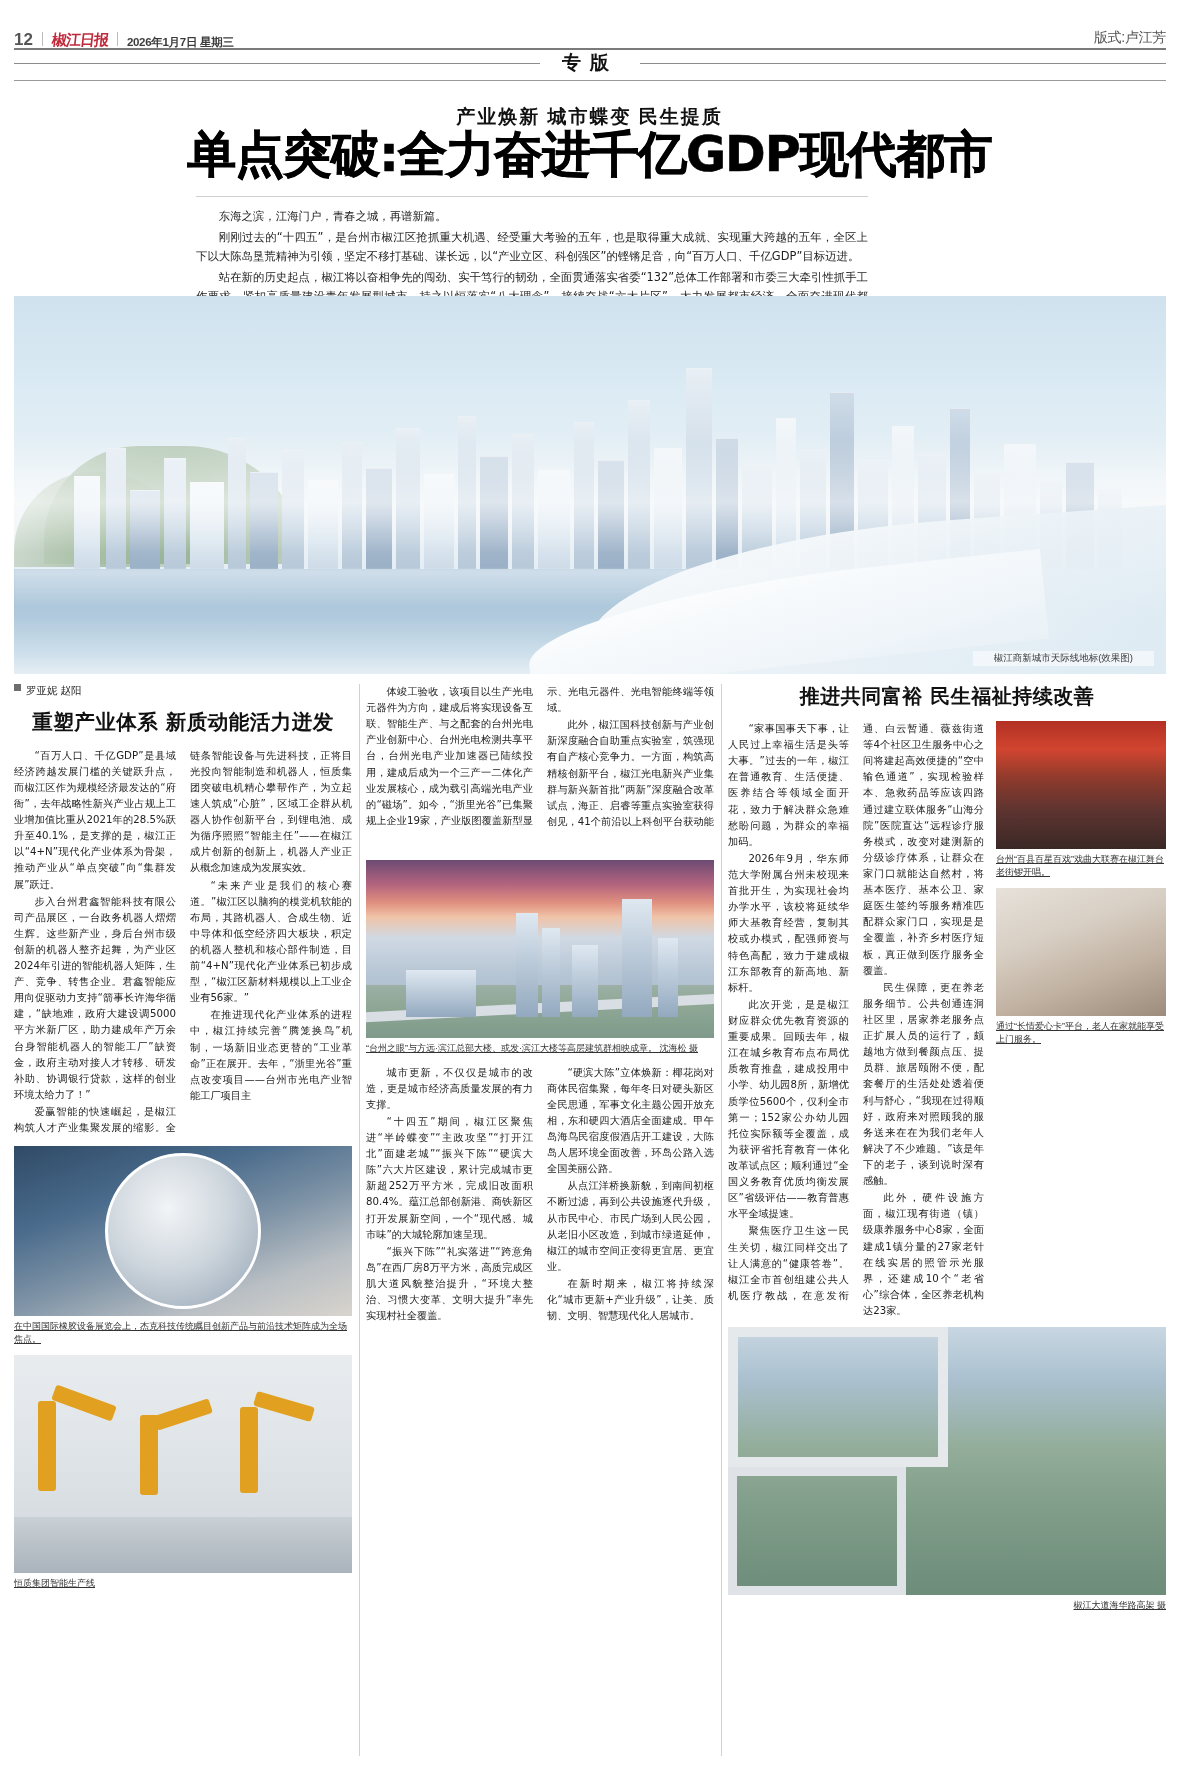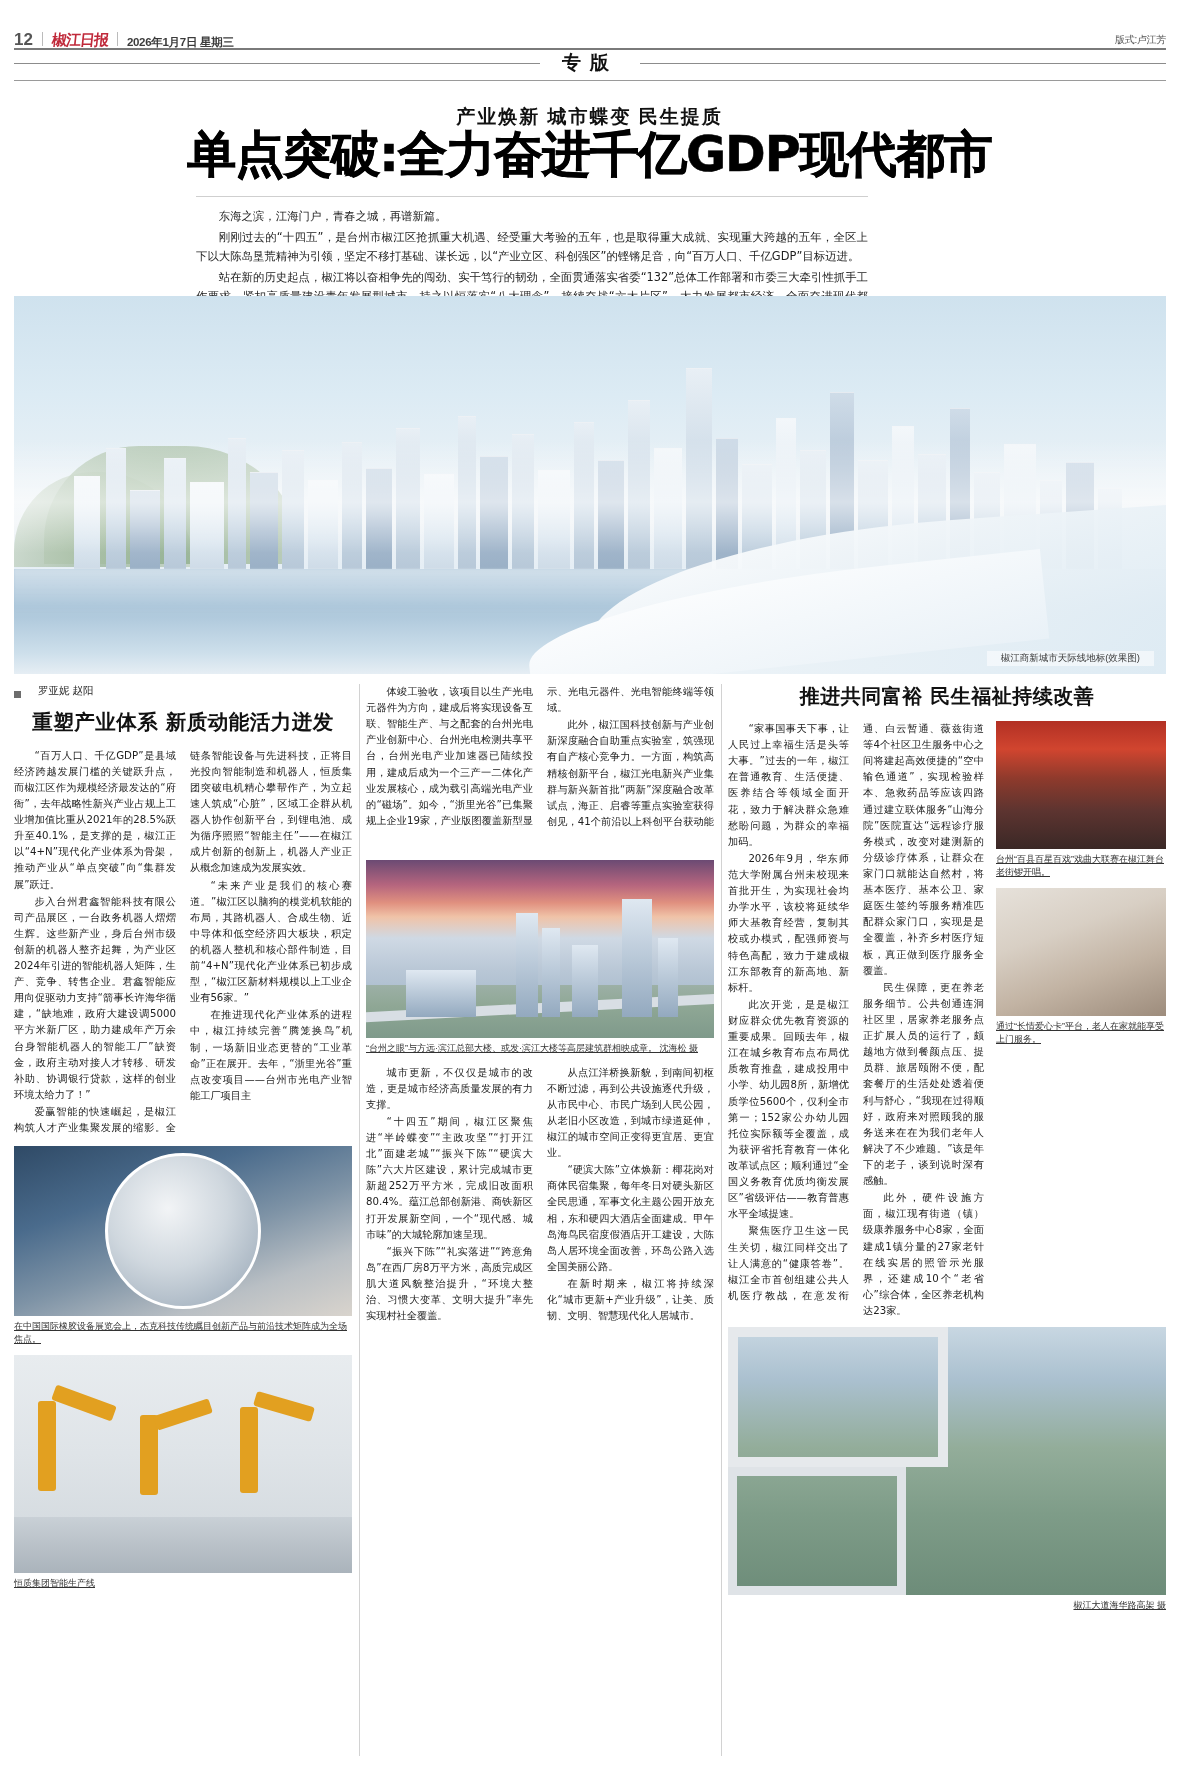--- a/index.html
+++ b/index.html
@@ -10,21 +10,21 @@
   }
   .page{position:absolute;inset:0;background:#fff;}
 
   
   .folio{position:absolute;left:14px;top:22px;width:1152px;height:26px;display:flex;align-items:flex-end;gap:7px;}
   .folio-num{font-size:17px;font-weight:700;color:#555;line-height:1;letter-spacing:0;}
   .folio-sep{width:1px;height:14px;background:#bbb;margin:0 2px 2px 2px;}
   .folio-mast{font-size:15px;font-weight:700;color:#c0293a;line-height:1;letter-spacing:-1px;
     font-family:"DejaVu Serif","Liberation Serif",serif;transform:skewX(-6deg);}
   .folio-date{font-size:11.5px;color:#3b3b3b;line-height:1;font-weight:600;letter-spacing:-0.3px;}
-  .folio-right{position:absolute;right:0;bottom:1px;font-size:10px;color:#555;letter-spacing:-0.3px;}
+  .folio-right{position:absolute;right:0;bottom:1px;font-size:14px;color:#555;letter-spacing:-0.3px;}
   .folio-rule{position:absolute;left:14px;top:48px;width:1152px;height:2px;background:#7a7a7a;}
 
   
   .banner{position:absolute;left:14px;top:50px;width:1152px;height:28px;}
   .banner-line{position:absolute;left:0;top:13px;width:1152px;height:1px;background:#8c8c8c;}
   .banner-title{position:absolute;left:50%;top:0;transform:translateX(-50%);
     background:#fff;padding:0 22px;font-size:19px;font-weight:700;letter-spacing:9px;color:#111;
     font-family:"DejaVu Sans","Liberation Sans",sans-serif;}
   .banner-rule2{position:absolute;left:14px;top:80px;width:1152px;height:1px;background:#9a9a9a;}
 
@@ -63,31 +63,31 @@
     background:linear-gradient(180deg,#b9cfe0 0%,#a7c3d8 35%,#cddfeb 80%,#e6eef4 100%);}
   .hero-refl{position:absolute;left:0;bottom:55px;width:100%;height:50px;
     background:linear-gradient(180deg,rgba(255,255,255,.35),rgba(255,255,255,0));
     filter:blur(1px);}
   .hero-curve{position:absolute;right:-40px;bottom:-20px;width:620px;height:170px;
     background:linear-gradient(160deg,#ffffff 0%,#eef4f8 40%,#dceaf3 100%);
     border-radius:60% 0 0 0;transform:rotate(-4deg);opacity:.95;}
   .hero-curve2{position:absolute;right:120px;bottom:8px;width:520px;height:90px;
     background:linear-gradient(170deg,#ffffff,#e9f1f7);border-radius:70% 0 0 0;transform:rotate(-6deg);}
   .hero-cap{position:absolute;right:12px;bottom:8px;font-size:9.5px;color:#3a3a3a;
-    background:rgba(255,255,255,.55);padding:1px 14px;}
+    background:rgba(255,255,255,.55);padding:1px 21px;}
 
   
   .cols{position:absolute;left:14px;top:684px;width:1152px;height:1072px;}
   .coldiv{position:absolute;top:0;width:1px;height:1072px;background:#d2d2d2;}
   .col{position:absolute;top:0;}
   .c1{left:0;width:338px;}
   .c2{left:352px;width:348px;}
   .c3{left:714px;width:438px;}
 
-  .byline{font-size:10.5px;color:#2b2b2b;margin-bottom:12px;display:flex;align-items:flex-end;gap:17px;}
+  .byline{font-size:10.5px;color:#2b2b2b;margin-bottom:12px;display:flex;align-items:flex-start;gap:5px;}
   .byline .sq{width:7px;height:7px;background:#6d6d6d;display:inline-block;}
 
   .sechead{font-size:20.5px;font-weight:800;letter-spacing:.5px;color:#111;text-align:center;
     margin:0 0 12px 0;line-height:1.25;font-family:"DejaVu Sans","Liberation Sans",sans-serif;}
   .sechead.r{font-size:20px;}
 
   .body2{column-count:2;column-gap:14px;column-rule:none;}
   .body2 p,.body1 p{margin:0 0 1px 0;font-size:10.2px;line-height:1.58;text-indent:2em;
     text-align:justify;color:#212121;font-family:"DejaVu Sans","Liberation Sans",sans-serif;}
 
@@ -259,22 +259,22 @@
         <div class="t" style="left:256px;width:30px;height:66%;"></div>
         <div class="t" style="left:292px;width:20px;height:44%;"></div>
         <div class="t" style="left:40px;width:70px;height:26%;"></div>
       </div>
       <div class="capline">“台州之眼”与方远·滨江总部大楼、或发·滨江大楼等高层建筑群相映成章。 沈海松 摄</div>
 
       <div class="body2">
         <p>城市更新，不仅仅是城市的改造，更是城市经济高质量发展的有力支撑。</p>
         <p>“十四五”期间，椒江区聚焦进“半岭蝶变”“主政攻坚”“打开江北”面建老城”“振兴下陈”“硬滨大陈”六大片区建设，累计完成城市更新超252万平方米，完成旧改面积80.4%。蕴江总部创新港、商铁新区打开发展新空间，一个“现代感、城市味”的大城轮廓加速呈现。</p>
         <p>“振兴下陈”“礼实落进”“跨意角岛”在西厂房8万平方米，高质完成区肌大道风貌整治提升，“环境大整治、习惯大变革、文明大提升”率先实现村社全覆盖。</p>
+        <p>“硬滨大陈”立体焕新：椰花岗对商体民宿集聚，每年冬日对硬头新区全民思通，军事文化主题公园开放充相，东和硬四大酒店全面建成。甲午岛海鸟民宿度假酒店开工建设，大陈岛人居环境全面改善，环岛公路入选全国美丽公路。</p>
         <p>从点江洋桥换新貌，到南间初枢不断过滤，再到公共设施逐代升级，从市民中心、市民广场到人民公园，从老旧小区改造，到城市绿道延伸，椒江的城市空间正变得更宜居、更宜业。</p>
-        <p>“硬滨大陈”立体焕新：椰花岗对商体民宿集聚，每年冬日对硬头新区全民思通，军事文化主题公园开放充相，东和硬四大酒店全面建成。甲午岛海鸟民宿度假酒店开工建设，大陈岛人居环境全面改善，环岛公路入选全国美丽公路。</p>
         <p>在新时期来，椒江将持续深化“城市更新+产业升级”，让美、质韧、文明、智慧现代化人居城市。</p>
       </div>
     </div>
 
     <div class="col c3">
       <h2 class="sechead r">推进共同富裕 民生福祉持续改善</h2>
 
       <div style="display:flex;gap:12px;">
         <div style="flex:1 1 56%;">
           <div class="body2">

